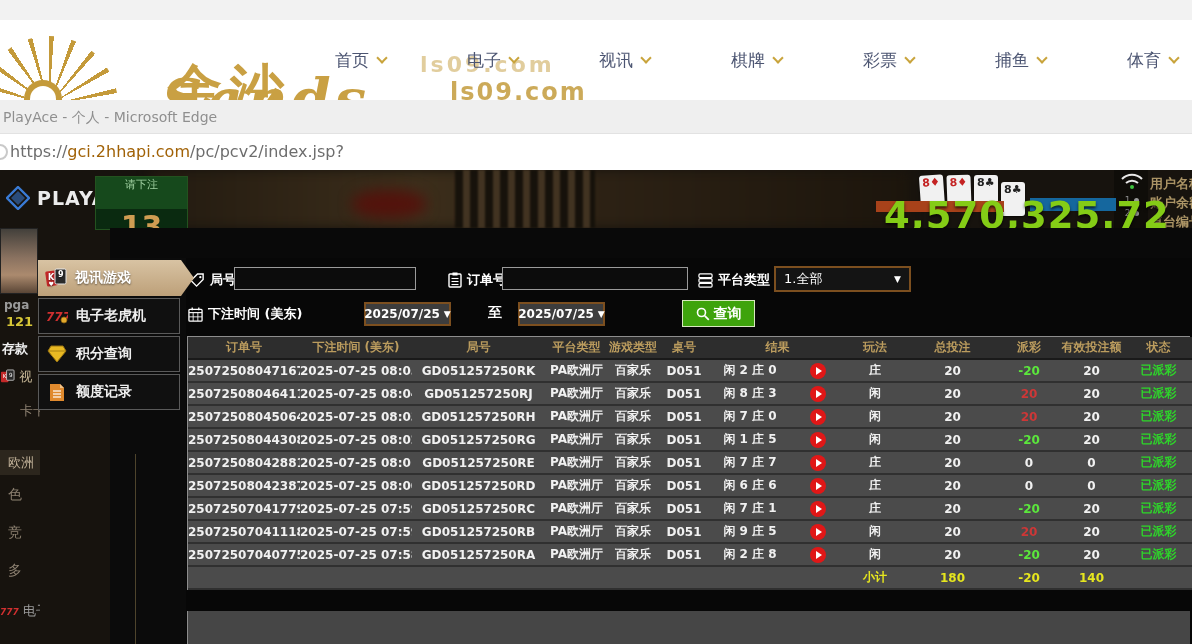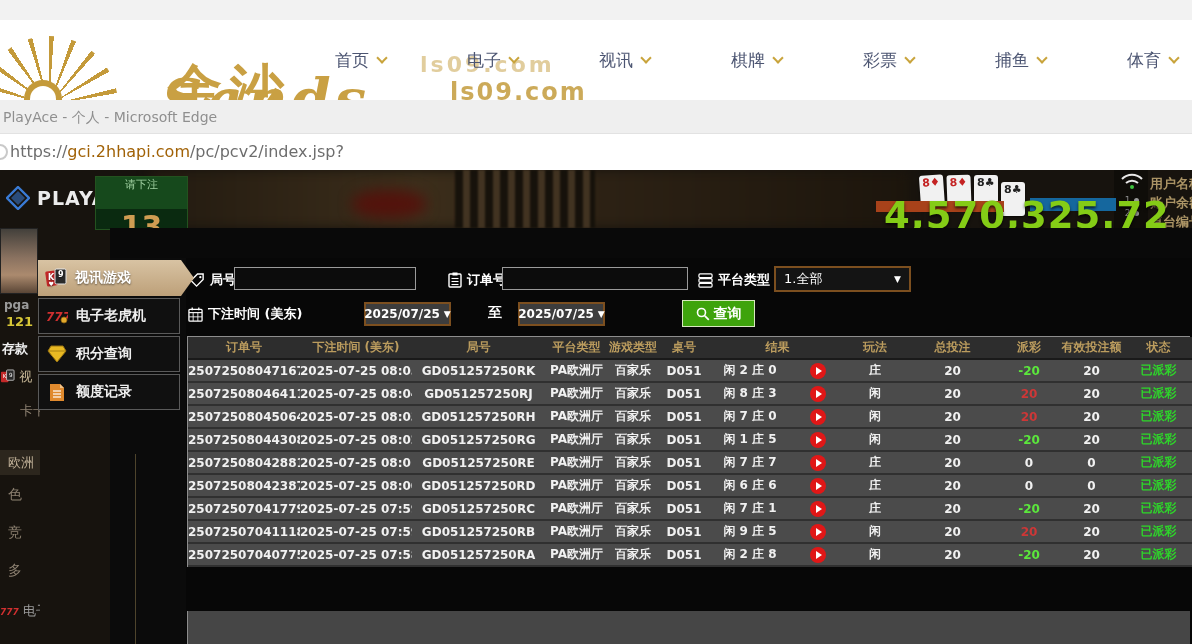--- a/index.html
+++ b/index.html
@@ -496,20 +496,35 @@
                   <td>百家乐</td>
                   <td>D051</td>
                   <td>闲 2 庄 8</td>
                   <td><span class="playbtn"><span class="tri"></span></span></td>
                   <td>闲</td>
                   <td>20</td>
                   <td class="payout neg">-20</td>
                   <td>20</td>
                   <td class="status">已派彩</td>
                 </tr>
+                <tr class="sum">
+                  <td></td>
+                  <td></td>
+                  <td></td>
+                  <td></td>
+                  <td></td>
+                  <td></td>
+                  <td></td>
+                  <td></td>
+                  <td>小计</td>
+                  <td>180</td>
+                  <td>-20</td>
+                  <td>140</td>
+                  <td></td>
+                </tr>
               </tbody>
           </table>
         </div>
         <div class="bottomstrip"></div>
       </div>
     </div>
   </div>
 </div>
 
 </body></html>

